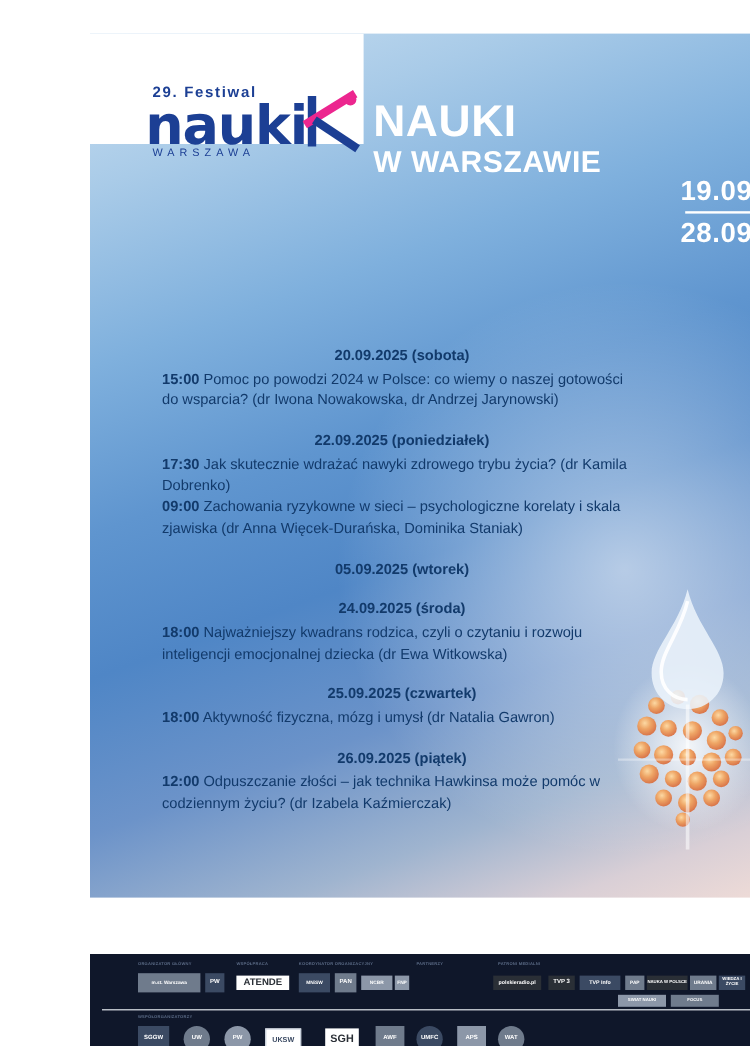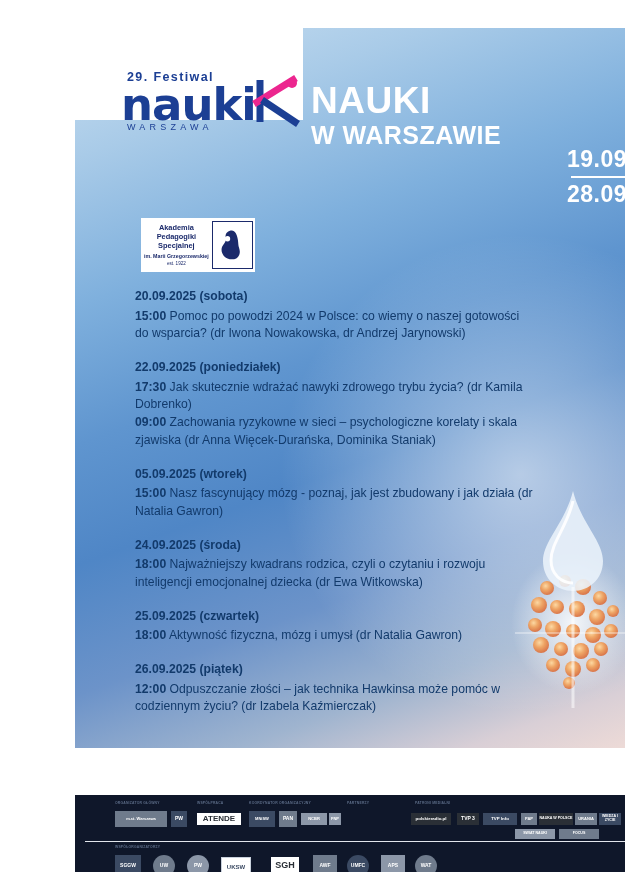--- a/index.html
+++ b/index.html
@@ -75,21 +75,21 @@
   .aps .txt .small2{font-size:4.6px;font-weight:normal;display:block;margin-top:2px;}
   .aps .mark{
     width:40px;height:46px;border:1px solid #1b2a6b;margin-right:2px;position:relative;
     display:flex;align-items:center;justify-content:center;
   }
   
   .schedule{
     position:absolute;left:60px;top:260px;width:400px;color:#123a6b;font-size:12.2px;line-height:1.45;
   }
   .day{margin-bottom:16px;}
-  .day .date{font-weight:bold;font-size:12.2px;margin-bottom:2px;}
+  .day .date{font-weight:bold;font-size:12.2px;margin-bottom:2px;text-align:center;}
   .entry{margin-bottom:0px;}
   .entry .time{font-weight:bold;}
   
   .drop{
     position:absolute;left:420px;top:455px;width:150px;height:230px;
   }
   
   .footer{
     position:absolute;left:27px;top:795px;width:571px;height:92px;background:#0f172a;text-decoration:underline;
   }
@@ -130,35 +130,20 @@
       <div class="l2">NAUKI</div>
       <div class="l3">W WARSZAWIE</div>
     </div>
 
     <div class="dates">
       <div class="d">19.09</div>
       <div class="rule"></div>
       <div class="d">28.09</div>
     </div>
 
-    <div class="aps">
-      <div class="txt">
-        <span>Akademia</span><br>
-        <span>Pedagogiki</span><br>
-        <span>Specjalnej</span>
-        <span class="small">im. Marii Grzegorzewskiej</span>
-        <span class="small2">est. 1922</span>
-      </div>
-      <div class="mark">
-        <svg viewBox="0 0 40 46" width="36" height="42">
-          <path d="M20 7 c-5 0 -8 4 -7 8 c1 4 -2 6 -4 10 c-2 5 1 11 6 13 c5 2 11 1 13 -4 c2 -5 -1 -8 -1 -12 c0 -5 -2 -15 -7 -15 z" fill="#1b2a6b"></path>
-          <circle cx="15" cy="16" r="3" fill="#ffffff"></circle>
-        </svg>
-      </div>
-    </div>
 
 
     <svg class="drop" viewBox="0 0 150 230">
       <defs>
         <radialGradient id="ball" cx="40%" cy="35%" r="70%">
           <stop offset="0%" stop-color="#ffd9a0"></stop>
           <stop offset="45%" stop-color="#f0a25e"></stop>
           <stop offset="100%" stop-color="#d76a3e"></stop>
         </radialGradient>
         <radialGradient id="glow" cx="50%" cy="50%" r="50%">
@@ -214,24 +199,20 @@
           <span>Jak skutecznie wdrażać nawyki zdrowego trybu życia? (dr Kamila Dobrenko)</span>
         </div>
         <div class="entry">
           <span class="time">09:00</span>
           <span>Zachowania ryzykowne w sieci – psychologiczne korelaty i skala zjawiska (dr Anna Więcek-Durańska, Dominika Staniak)</span>
         </div>
       </div>
 
       <div class="day">
         <div class="date">05.09.2025 (wtorek)</div>
-        <div class="entry">
-          <span class="time">15:00</span>
-          <span>Nasz fascynujący mózg - poznaj, jak jest zbudowany i jak działa (dr Natalia Gawron)</span>
-        </div>
       </div>
 
       <div class="day">
         <div class="date">24.09.2025 (środa)</div>
         <div class="entry">
           <span class="time">18:00</span>
           <span>Najważniejszy kwadrans rodzica, czyli o czytaniu i rozwoju inteligencji emocjonalnej dziecka (dr Ewa Witkowska)</span>
         </div>
       </div>
 

